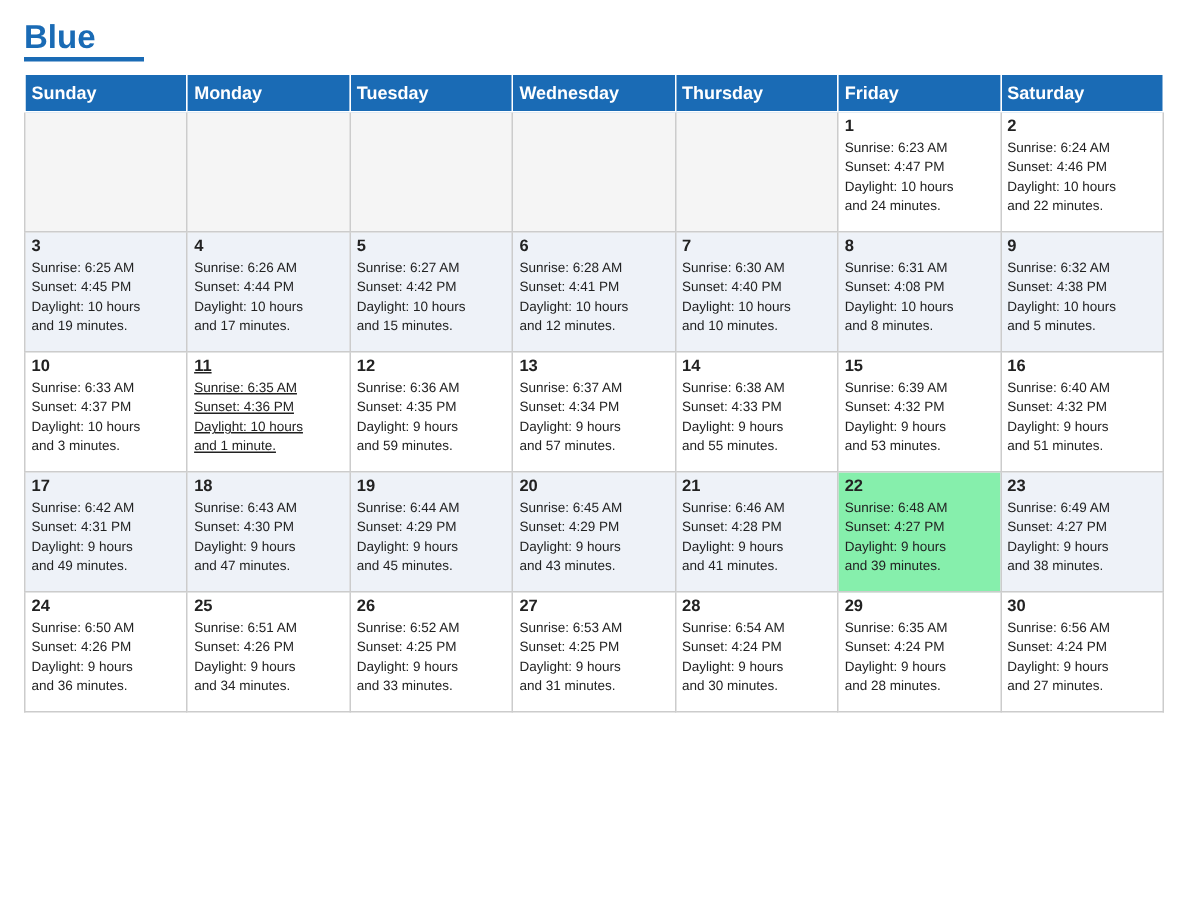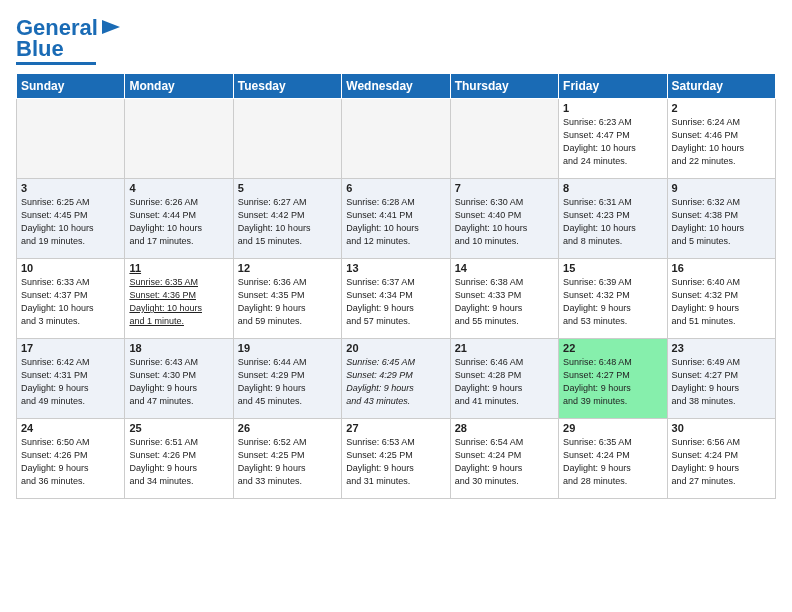--- a/index.html
+++ b/index.html
@@ -93,30 +93,20 @@
       line-height: 1.45;
       color: #222;
     }
   </style>
 </head>
 <body>
 
 <div class="page">
   <div class="header-row">
     <div class="logo">
-      <div style="display:flex;align-items:center;">
-        <span class="logo-text">
-          <span class="blue">General</span>
-        </span>
-        <div style="margin-left:4px;margin-top:2px;">
-          <svg width="18" height="18" viewBox="0 0 18 18">
-            <polygon points="0,2 18,9 0,16" fill="#1a6bb5"></polygon>
-          </svg>
-        </div>
-      </div>
       <div style="display:flex;align-items:center;margin-top:-2px;">
         <span class="logo-text" style="color:#1a6bb5;">Blue</span>
       </div>
       <div class="logo-line"></div>
     </div>
     <div class="title-block">
       <div class="main-title"></div>
       <div class="subtitle"></div>
     </div>
   </div>
@@ -187,21 +177,21 @@
           <td style="background: rgb(238, 242, 248);">
             <span class="day-num">7</span>
             <div class="day-info" style="white-space: pre-line;">Sunrise: 6:30 AM
 Sunset: 4:40 PM
 Daylight: 10 hours
 and 10 minutes.</div>
           </td>
           <td style="background: rgb(238, 242, 248);">
             <span class="day-num">8</span>
             <div class="day-info" style="white-space: pre-line;">Sunrise: 6:31 AM
-Sunset: 4:23 PM
+Sunset: 4:08 PM
 Daylight: 10 hours
 and 8 minutes.</div>
           </td>
           <td style="background: rgb(238, 242, 248);">
             <span class="day-num">9</span>
             <div class="day-info" style="white-space: pre-line;">Sunrise: 6:32 AM
 Sunset: 4:38 PM
 Daylight: 10 hours
 and 5 minutes.</div>
           </td>
@@ -274,21 +264,21 @@
           </td>
           <td style="background: rgb(238, 242, 248);">
             <span class="day-num">19</span>
             <div class="day-info" style="white-space: pre-line;">Sunrise: 6:44 AM
 Sunset: 4:29 PM
 Daylight: 9 hours
 and 45 minutes.</div>
           </td>
           <td style="background: rgb(238, 242, 248);">
             <span class="day-num">20</span>
-            <div class="day-info" style="white-space: pre-line; font-style: italic;">Sunrise: 6:45 AM
+            <div class="day-info" style="white-space: pre-line;">Sunrise: 6:45 AM
 Sunset: 4:29 PM
 Daylight: 9 hours
 and 43 minutes.</div>
           </td>
           <td style="background: rgb(238, 242, 248); margin-left: 20px;">
             <span class="day-num">21</span>
             <div class="day-info" style="white-space: pre-line;">Sunrise: 6:46 AM
 Sunset: 4:28 PM
 Daylight: 9 hours
 and 41 minutes.</div>

